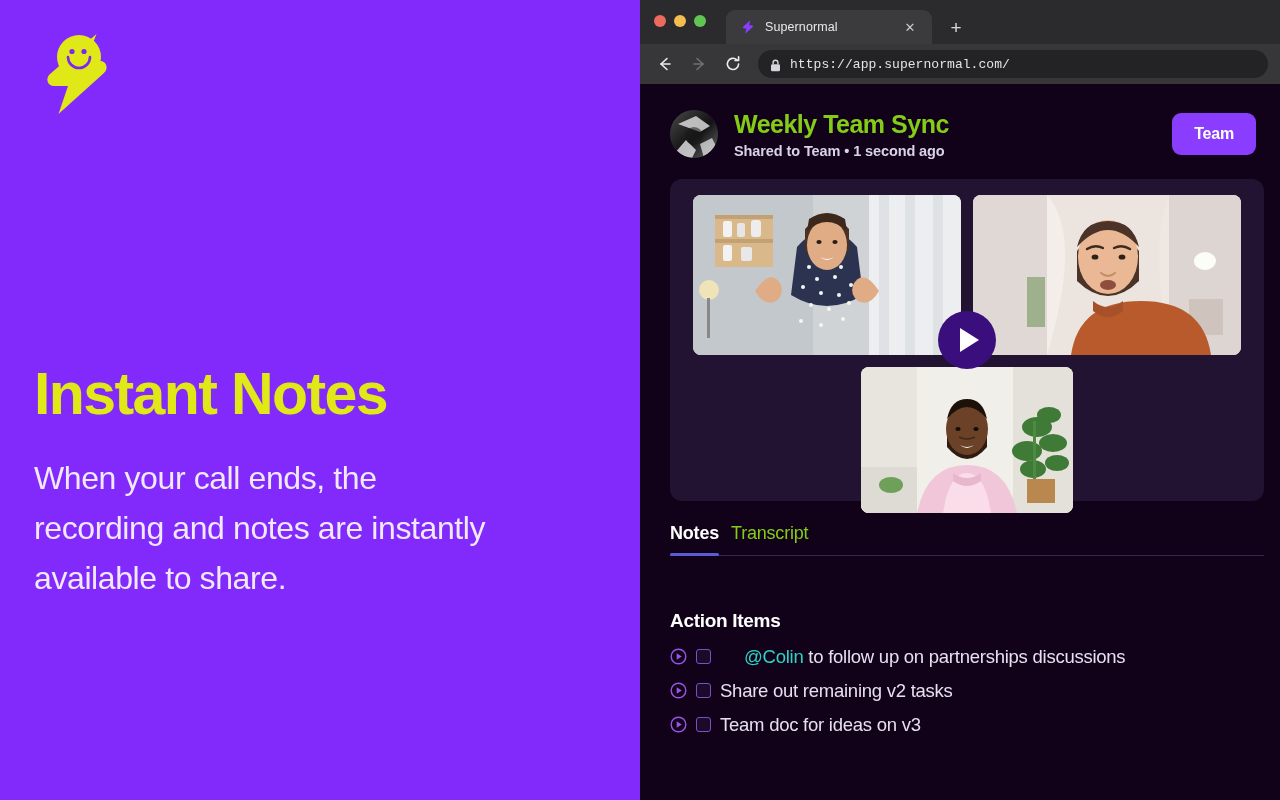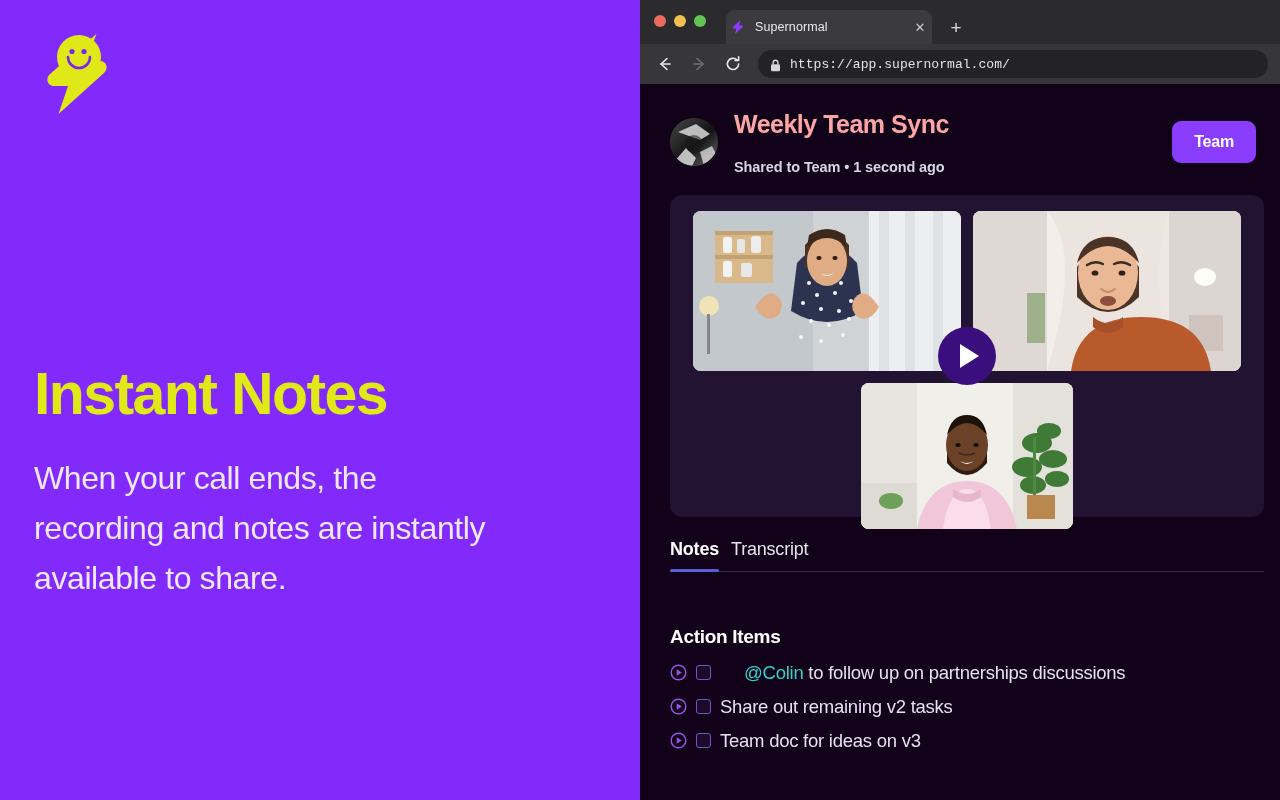--- a/index.html
+++ b/index.html
@@ -39,21 +39,21 @@
     height:44px; background:#2B2B2E; display:flex; align-items:flex-end;
     padding-left:14px; flex:none; position:relative;
   }
   .traffic { display:flex; align-items:center; gap:8px; height:44px; padding-bottom:2px; }
   .light { width:12px; height:12px; border-radius:50%; }
   .light.red{background:#EC6A5E;} .light.yellow{background:#F4BD4F;} .light.green{background:#61C554;}
 
   .tab {
     margin-left:20px; width:206px; height:34px; background:#3B3B3E;
     border-radius:9px 9px 0 0; display:flex; align-items:center;
-    padding:0 4px; gap:9px; position:relative;
+    padding:0 14px; gap:9px; position:relative;
   }
   .tab-favicon { width:16px; height:16px; flex:none; display:block; }
   .tab-title {
     font-size:12.5px; color:#E8E8EA; white-space:nowrap; overflow:hidden;
     text-overflow:ellipsis; flex:1; letter-spacing:.1px;
   }
   .tab-close {
     width:16px; height:16px; flex:none; color:#C8C8CC;
     display:flex; align-items:center; justify-content:center;
     font-size:13px; line-height:1;
@@ -91,22 +91,22 @@
   
   .app-header {
     display:flex; align-items:center; padding:26px 24px 14px 30px; gap:16px;
   }
   .avatar {
     width:48px; height:48px; border-radius:50%; flex:none; overflow:hidden;
     background:#2a2a2a;
   }
   .meeting-meta { flex:1; min-width:0; }
   .meeting-title {
-    font-size:25px; font-weight:700; color:#fca5a5; letter-spacing:-.5px;
-    line-height:1.18; margin-bottom:19px;
+    font-size:25px; font-weight:700; color:#84cc16; letter-spacing:-.5px;
+    line-height:1.18; margin-bottom:3px;
   }
   .meeting-sub { font-size:14.5px; font-weight:600; color:#D9D3E6; letter-spacing:-.1px; }
   .share-btn {
     flex:none; background:#8B3DFF; color:#fff; border:none;
     font-family:inherit; font-size:16px; font-weight:700; letter-spacing:-.2px;
     padding:0 22px; height:42px; border-radius:9px; cursor:pointer;
   }
 
   
   .video-card {
@@ -140,21 +140,21 @@
   }
   .ntab {
     font-size:18px; padding-bottom:11px; cursor:pointer; letter-spacing:-.2px;
     position:relative;
   }
   .ntab.active { color:#FFFFFF; font-weight:700; }
   .ntab.active::after {
     content:""; position:absolute; left:0; right:0; bottom:-1px;
     height:3px; background:#5B5BD6; border-radius:2px;
   }
-  .ntab.inactive { color:#e5e5e5; font-weight:400; }
+  .ntab.inactive { color:#84cc16; font-weight:400; }
 
   
   .notes-body { padding:22px 16px 0 30px; }
   .section-title {
     font-size:19px; font-weight:700; color:#FFFFFF; letter-spacing:-.3px;
     margin-bottom:14px;
     margin-top:32px;
   }
   .action-item {
     display:flex; align-items:center; gap:9px; margin-bottom:12px;

